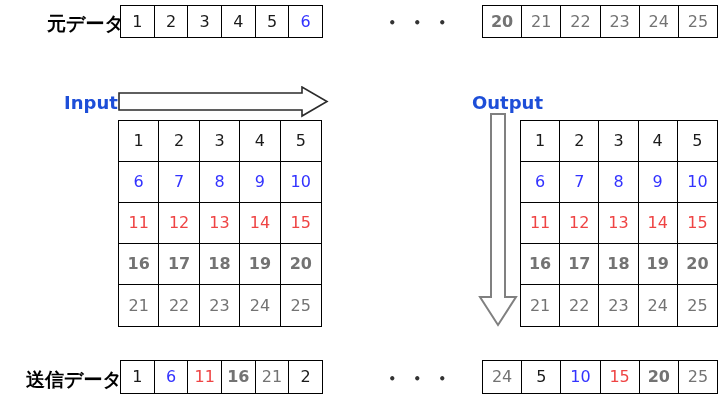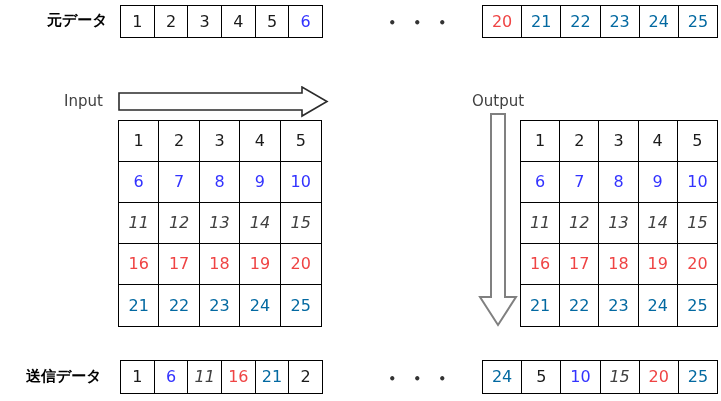--- a/index.html
+++ b/index.html
@@ -32,21 +32,21 @@
     justify-content: center;
     font-size: 16px;
     line-height: 1;
     background: #fff;
   }
   .strip .cell:last-child { border-right: none; }
 
   
   .row-label {
     position: absolute;
-    font-size: 15px;
+    font-size: 19px;
     font-weight: bold;
     color: #000;
     white-space: nowrap;
     letter-spacing: 0px;
   }
 
   
   .ellipsis {
     position: absolute;
     font-size: 22px;
@@ -75,34 +75,34 @@
     justify-content: center;
     font-size: 16px;
     line-height: 1;
   }
   .matrix .mcell.last-col { border-right: none; }
   .matrix .mcell.last-row { border-bottom: none; }
 
   
   .arrow-label {
     position: absolute;
-    font-size: 15px;
-    font-weight: normal;
-    color: #404040;
+    font-size: 18px;
+    font-weight: bold;
+    color: #1d4ed8;
     white-space: nowrap;
   }
 
   .arrow-svg { position: absolute; }
 
   
   .c-black   { color: #1a1a1a; }
   .c-blue    { color: #3333ff; }
-  .c-green   { color: #404040; font-style: italic; }
-  .c-magenta { color: #ef4444; }
-  .c-olive   { color: #0369a1; }
+  .c-green   { color: #ef4444; }
+  .c-magenta { color: #737373; font-weight: bold; }
+  .c-olive   { color: #737373; }
 </style>
 </head>
 <body>
 
 <div class="row-label" style="left:47px; top:11px;">元データ</div>
 
 <div class="strip" id="source-left" style="left:120px; top:5px; width:203px; height:33px;">
     <div class="cell c-black" style="flex: 1 1 0px;">1</div>
     <div class="cell c-black" style="flex: 1 1 0px;">2</div>
     <div class="cell c-black" style="flex: 1 1 0px;">3</div>

